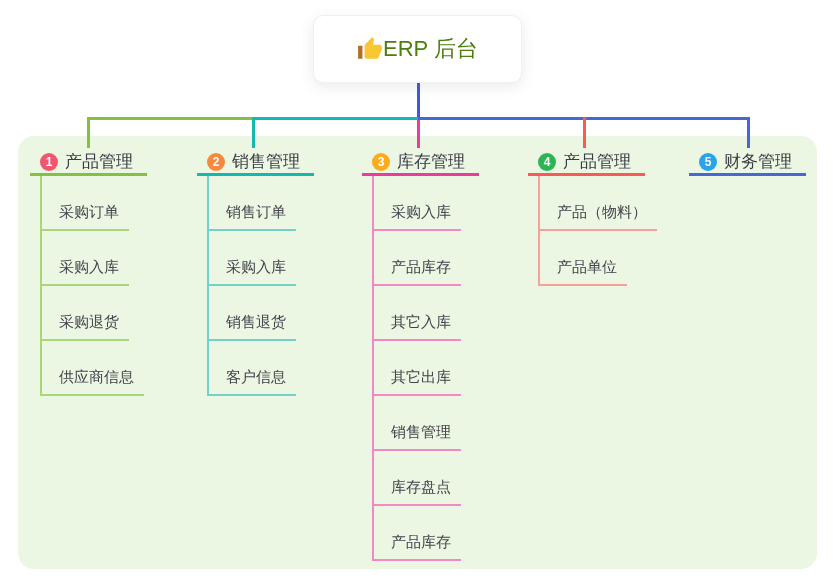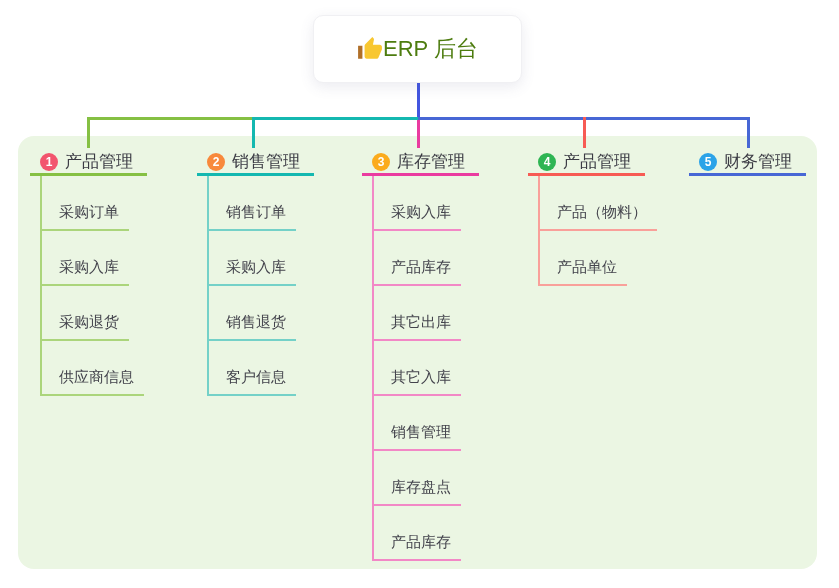--- a/index.html
+++ b/index.html
@@ -117,24 +117,24 @@
       <span>库存管理</span>
     </div>
     <div class="children">
       <div class="child-node">
           <span>采购入库</span>
         </div>
       <div class="child-node">
           <span>产品库存</span>
         </div>
       <div class="child-node">
-          <span>其它出库</span>
+          <span>其它入库</span>
         </div>
       <div class="child-node">
-          <span>其它入库</span>
+          <span>其它出库</span>
         </div>
       <div class="child-node">
           <span>销售管理</span>
         </div>
       <div class="child-node">
           <span>库存盘点</span>
         </div>
       <div class="child-node">
           <span>产品库存</span>
         </div>

